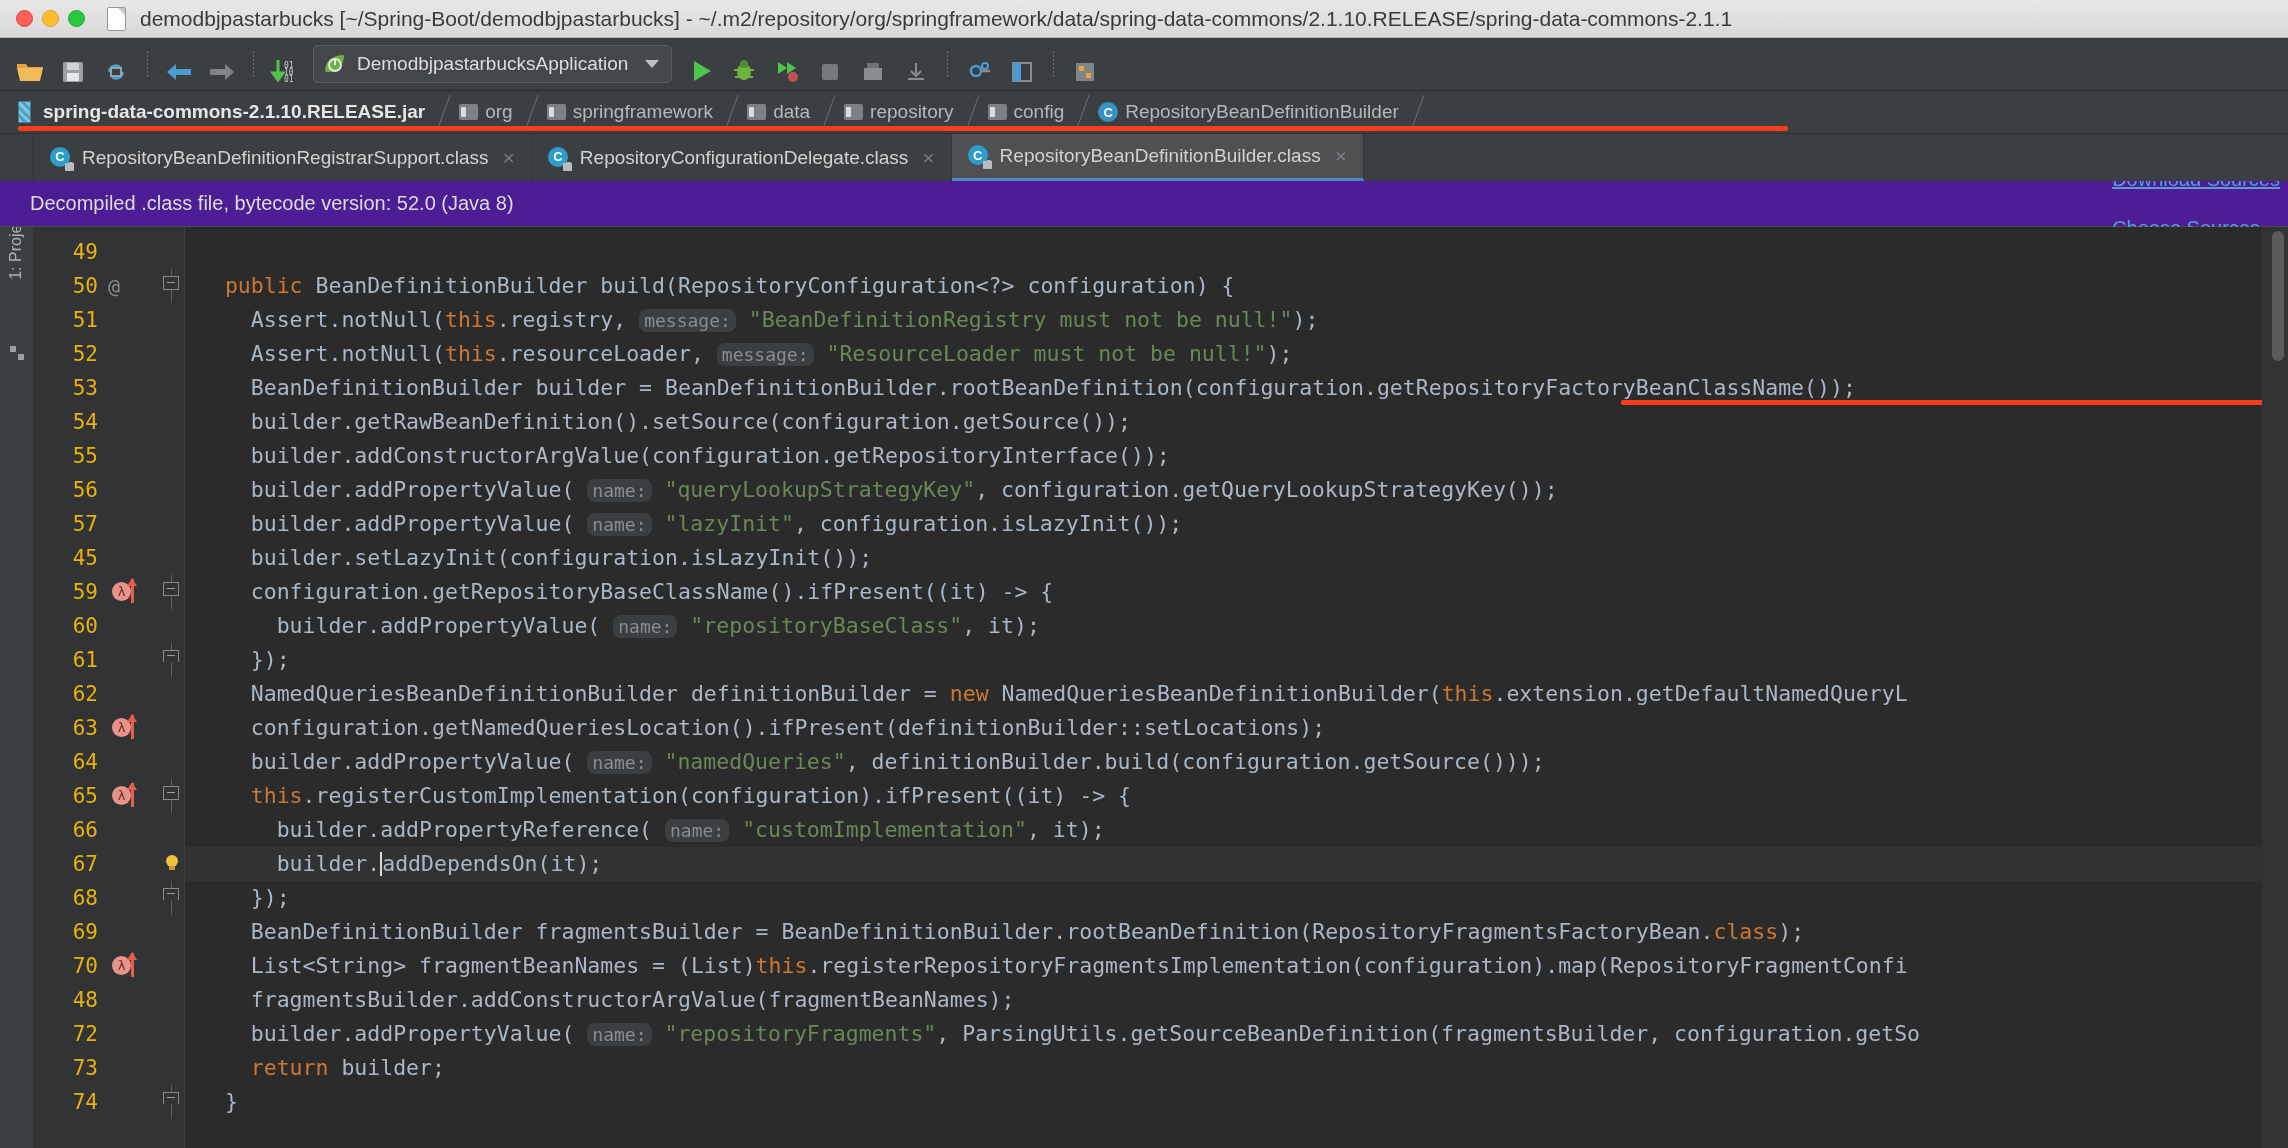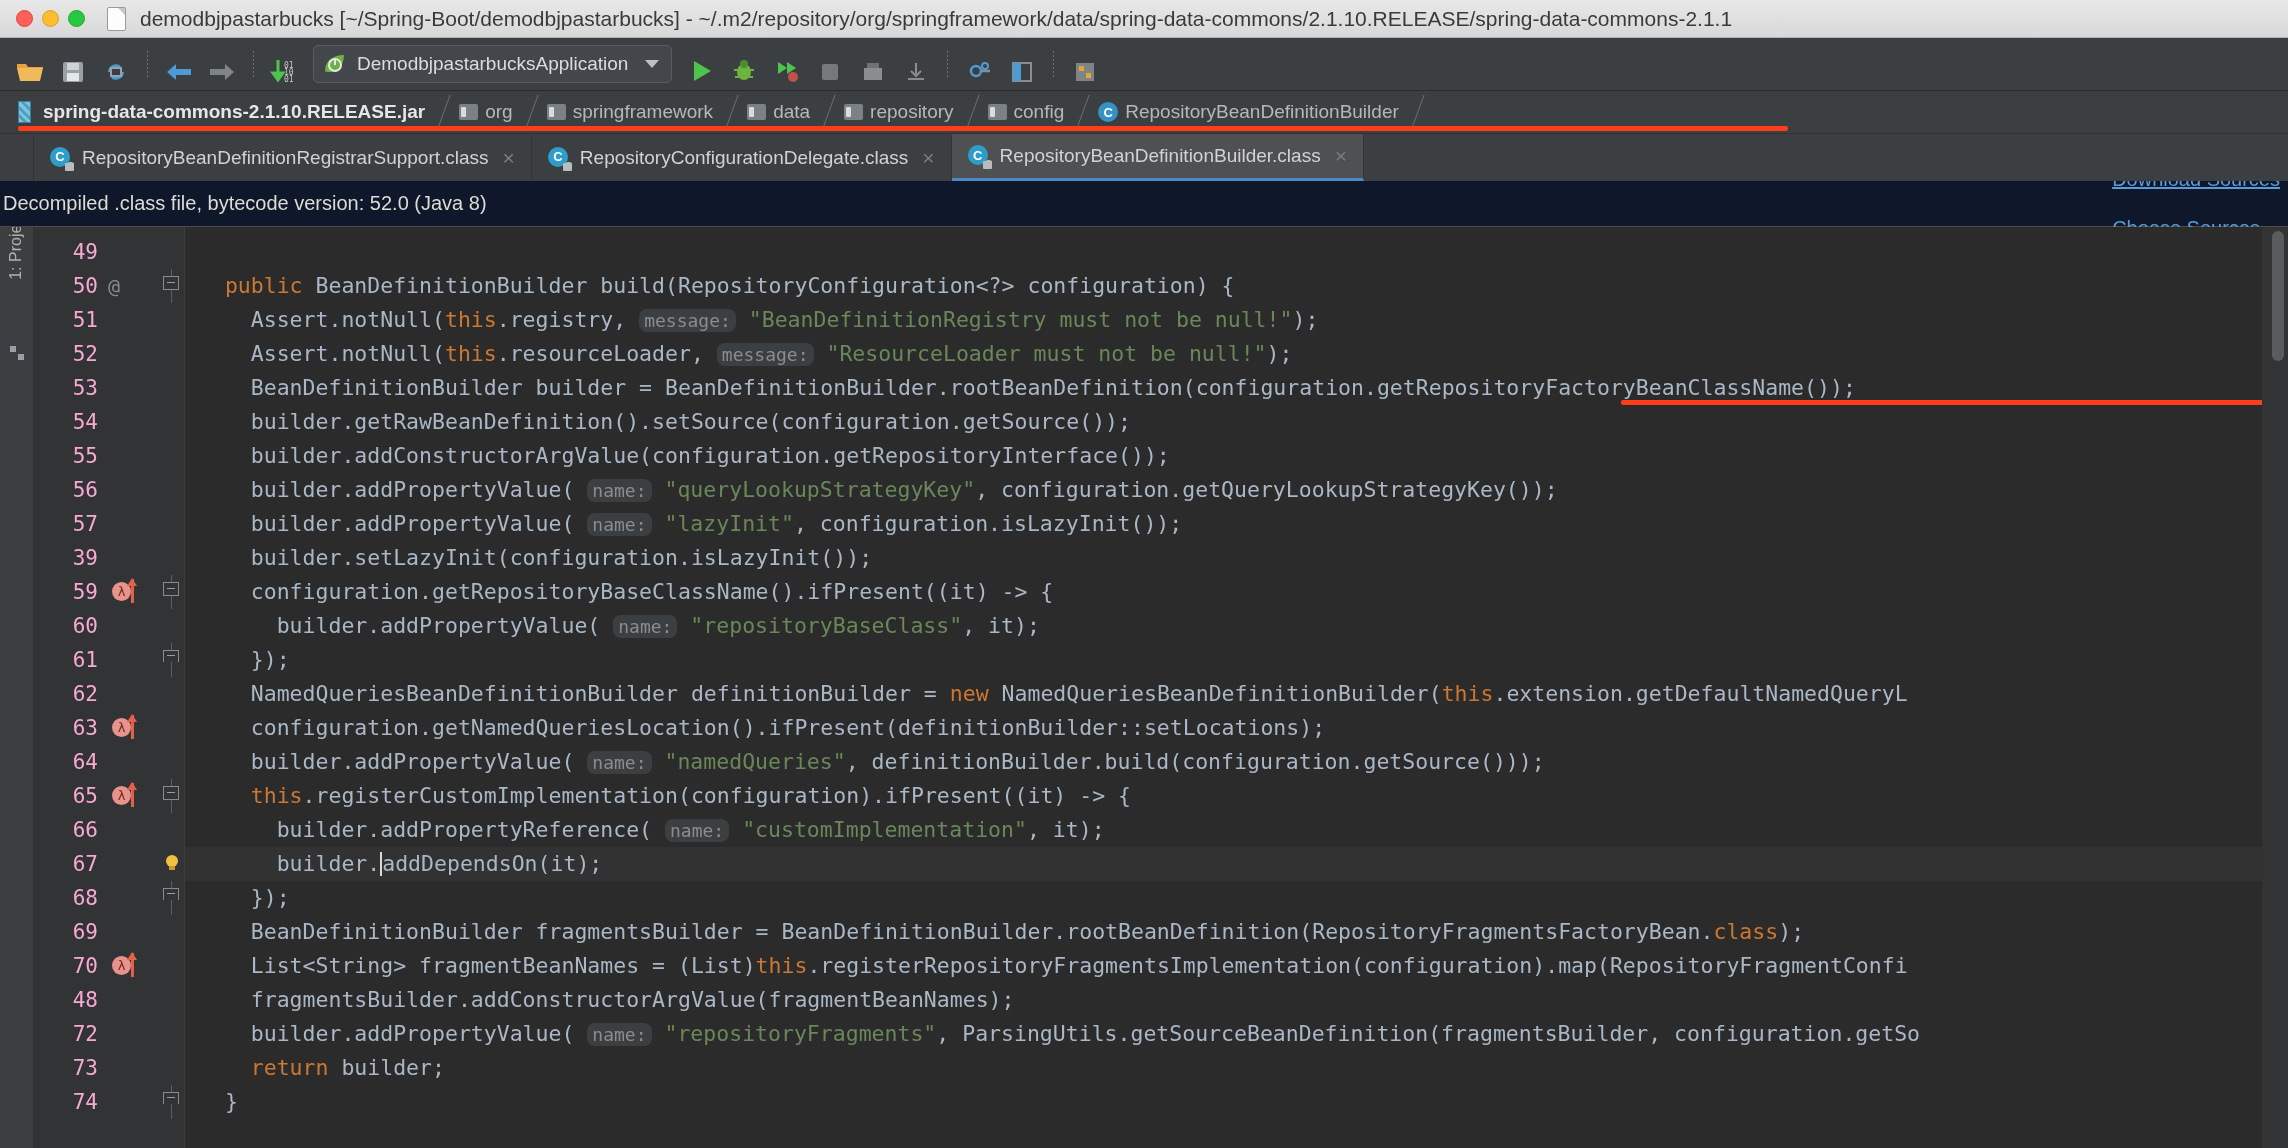--- a/index.html
+++ b/index.html
@@ -146,23 +146,23 @@
     width: 9px; height: 8px; background:#b9bcbe; border-radius:1px;
     border-top: 3px solid transparent;
   }
   .tab-ico .lock::before{
     content:""; position:absolute; left:2px; top:-4px; width:5px;height:5px;
     border: 1.5px solid #b9bcbe; border-bottom:none; border-radius: 3px 3px 0 0;
   }
 
   
   .notify {
-    height: 46px; background: #0f172a;
+    height: 46px; background: #4c1d95;
     display: flex; align-items: center;
-    padding-left: 3px;
+    padding-left: 30px;
     border-bottom: 1px solid #4d4e3d;
   }
   .notify-text { color: #dcdcd4; font-size: 20px; white-space: nowrap; }
   .notify-links { margin-left: auto; display: flex; gap: 26px; padding-right: 8px; flex-direction: column; }
   .notify-links a {
     color: #5a9bd8; font-size: 20px; text-decoration: underline; white-space: nowrap;
   }
 
   
   .editor-wrap {
@@ -190,21 +190,21 @@
   .gutter {
     width: 150px; flex: none; background: #313335;
     position: relative; padding-top: 8px;
   }
   .gline {
     height: 34px; display: flex; align-items: center;
     position: relative;
   }
   .gnum {
     width: 64px; text-align: right;
-    color: #f9a8d4; font-size: 21px;
+    color: #eab308; font-size: 21px;
     font-family: "DejaVu Sans Mono", monospace;
   }
   .annot {
     width: 20px; text-align: center; color: #8a8d8f; font-size: 20px;
     font-family: "DejaVu Sans Mono", monospace; margin-left: 6px;
   }
   .lambda-mark {
     position: absolute; left: 78px; top: 7px;
     width: 19px; height: 19px; border-radius: 50%;
     background: #e8928c; color: #6d2a25; font-size: 13px;
@@ -524,21 +524,21 @@
       </div>
       <div class="gline">
         <span class="gnum">56</span>
         <span class="annot"></span>
       </div>
       <div class="gline">
         <span class="gnum">57</span>
         <span class="annot"></span>
       </div>
       <div class="gline">
-        <span class="gnum">39</span>
+        <span class="gnum">45</span>
         <span class="annot"></span>
       </div>
       <div class="gline">
         <span class="gnum">59</span>
         <span class="annot"></span>
         <span class="lambda-mark">λ</span>
         <span class="lambda-arrow"></span>
         <span class="fold-line"></span>
         <span class="fold-box"></span>
       </div>

